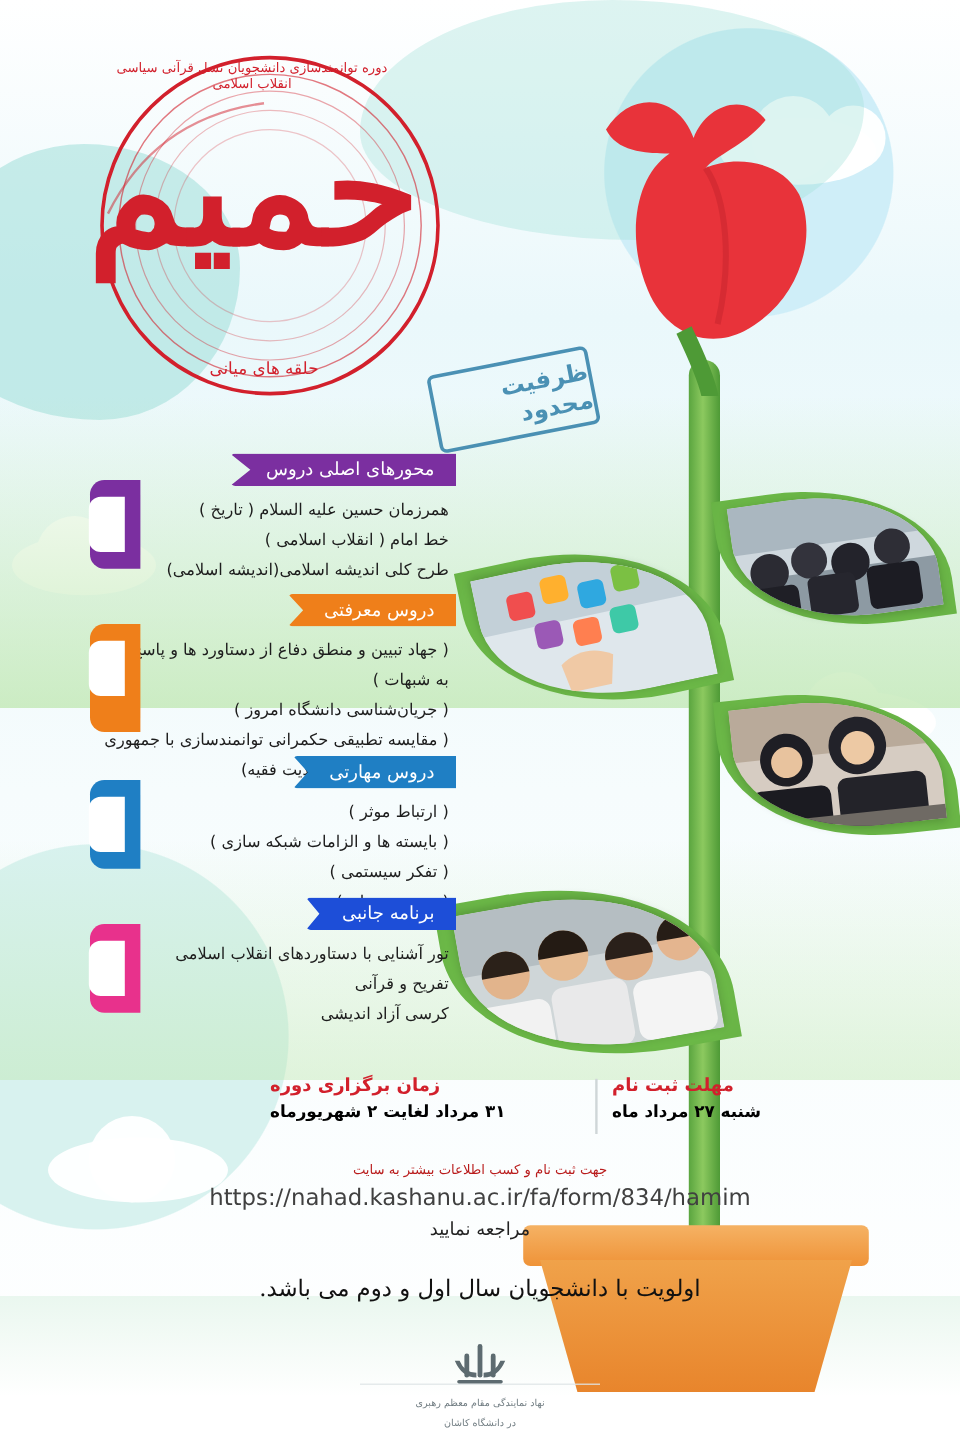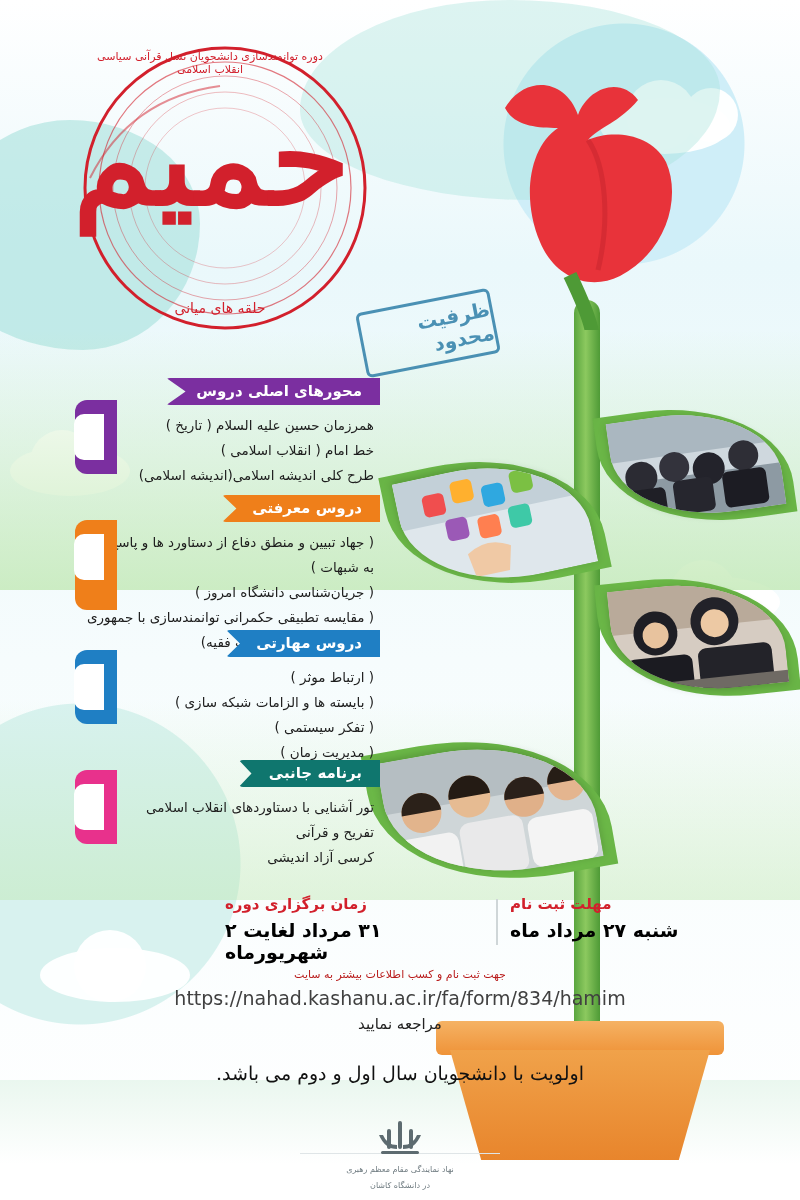--- a/index.html
+++ b/index.html
@@ -86,40 +86,40 @@
   
   .stamp{
     position:absolute;left:360px;top:300px;width:130px;height:60px;
     border:3px solid #2f7fa8;border-radius:6px;color:#2f7fa8;
     transform:rotate(-11deg);display:flex;align-items:center;justify-content:center;
     font-size:20px;font-weight:bold;opacity:.85;
   }
   
   .sec{position:absolute;right:420px;text-align:right;}
   .sec-title{
-    display:inline-block;color:#ffffff;font-size:15px;font-weight:bold;
+    display:inline-block;color:#ffffff;font-size:15px;font-weight:normal;
     padding:4px 18px 5px 30px;border-radius:4px 0 0 4px;
     clip-path:polygon(0 0,100% 0,100% 100%,0 100%,9% 50%);
   }
   .sec-body{
     margin-top:8px;font-size:13.5px;line-height:1.85;color:#1d1d1d;
     padding-right:6px;
   }
   .sec-body div{white-space:nowrap;}
   .bracket{
     position:absolute;width:42px;height:74px;border-radius:12px 0 0 12px;
   }
   .bracket:after{
     content:"";position:absolute;left:-1px;top:14px;width:30px;height:46px;background:#ffffff;border-radius:10px 0 0 10px;
   }
   
   .dates{position:absolute;right:40px;left:40px;top:895px;height:60px;}
   .date-block{position:absolute;text-align:left;}
   .date-head{font-size:15px;font-weight:bold;}
-  .date-val{font-size:19px;font-weight:bold;margin-top:6px;}
+  .date-val{font-size:14px;font-weight:bold;margin-top:6px;}
   .sep{position:absolute;top:4px;width:2px;height:46px;background:#cfd6d8;}
   
   .info{
     position:absolute;left:0;right:0;top:968px;text-align:center;
   }
   .info .l1{font-size:11px;color:#b91c1c;}
   .info .url{font-size:19px;color:#404040;margin-top:6px;direction:ltr;}
   .info .l3{font-size:15px;color:#222;margin-top:6px;}
   .priority{
     position:absolute;left:170px;top:1062px;width:460px;text-align:center;
@@ -291,21 +291,21 @@
     <div class="sec-body">
       <div>( ارتباط موثر )</div>
       <div>( بایسته ها و الزامات شبکه سازی )</div>
       <div>( تفکر سیستمی )</div>
       <div>( مدیریت زمان )</div>
     </div>
   </div>
   <div class="bracket" style="background:#1f7fc4;left:75px;top:650px;"></div>
 
   <div class="sec" style="top:748px;width:300px;">
-    <div class="sec-title" style="background:#0f766e;margin-top:12px;">برنامه جانبی</div>
+    <div class="sec-title" style="background:#1d4ed8;">برنامه جانبی</div>
     <div class="sec-body">
       <div>تور آشنایی با دستاوردهای انقلاب اسلامی</div>
       <div>تفریح و قرآنی</div>
       <div>کرسی آزاد اندیشی</div>
     </div>
   </div>
   <div class="bracket" style="background:#e8318c;left:75px;top:770px;"></div>
 
   <div class="dates">
     <div class="date-block" style="right:40px;width:210px;">

